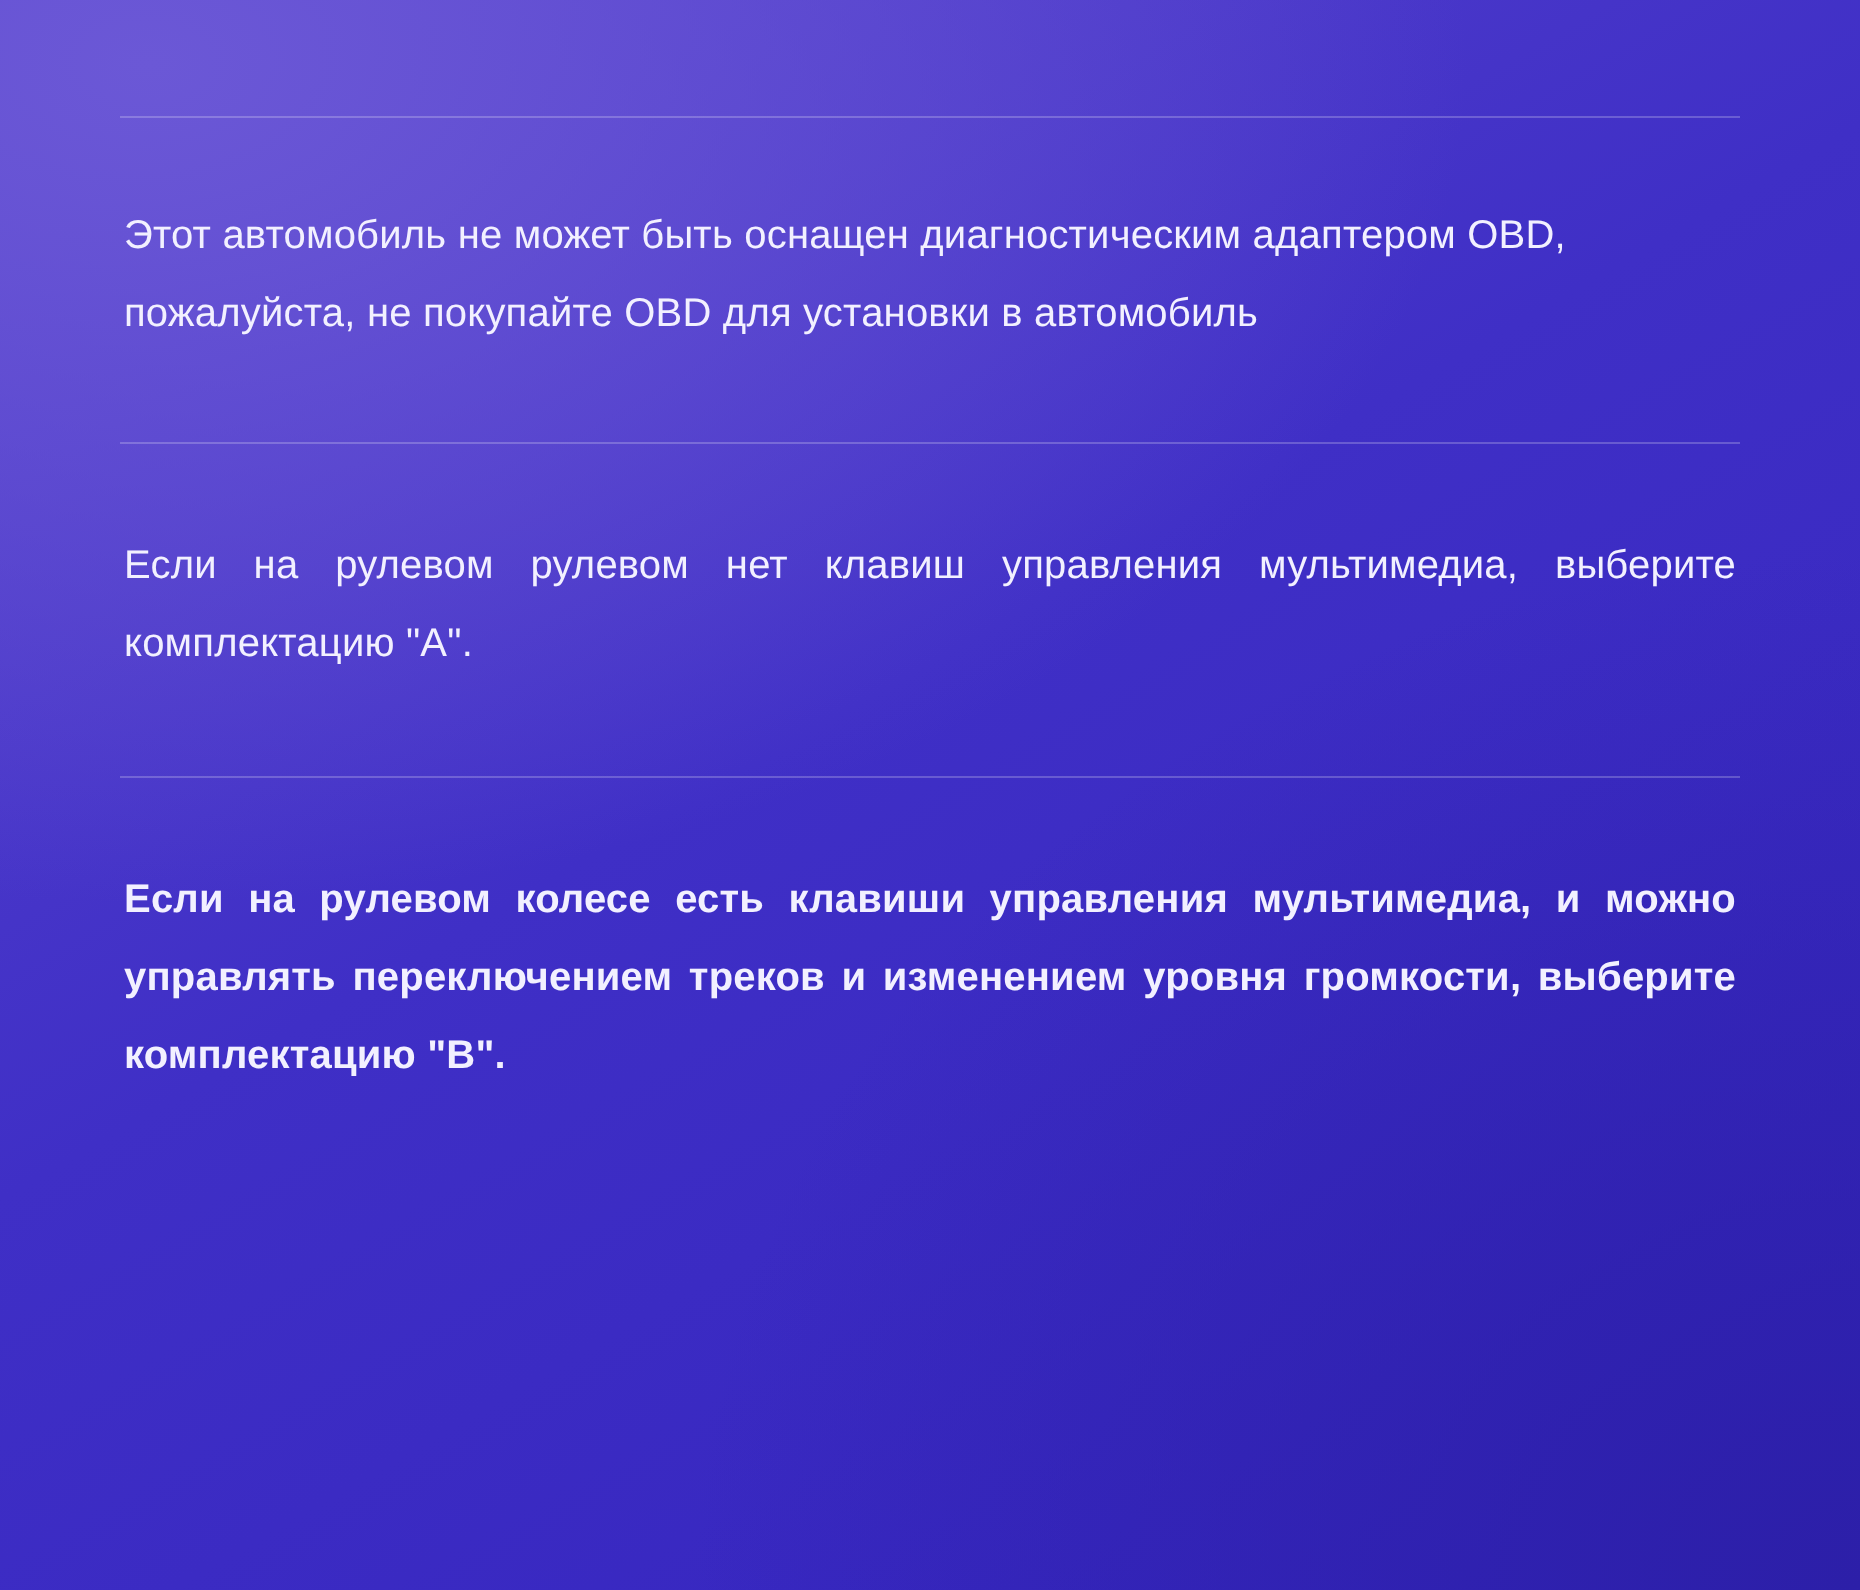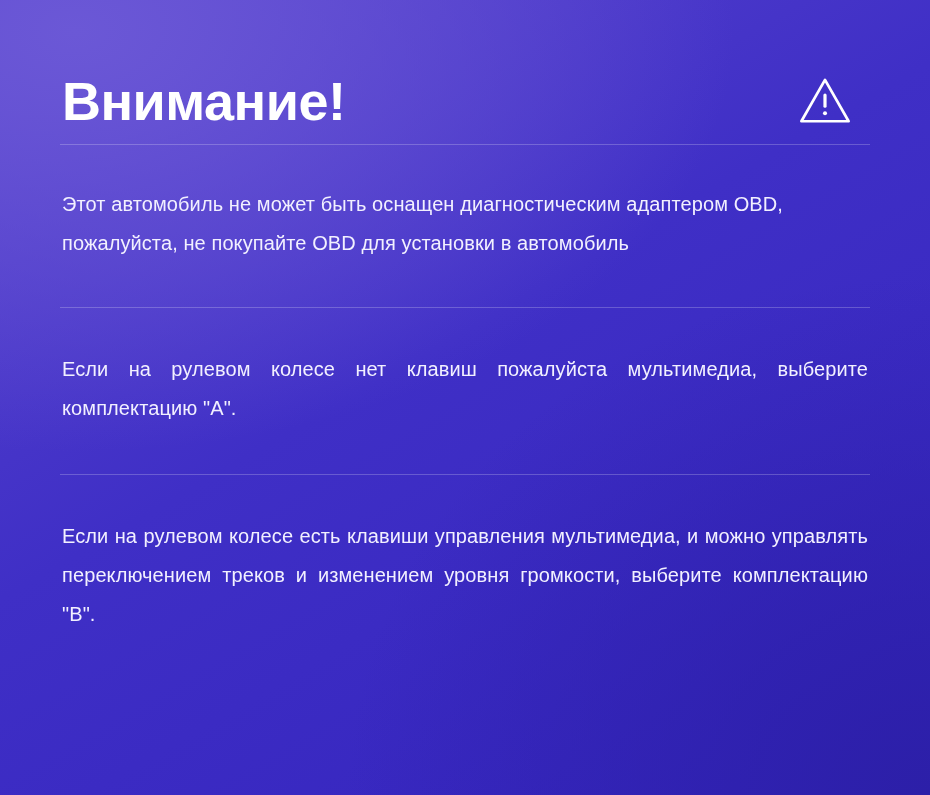--- a/index.html
+++ b/index.html
@@ -60,48 +60,38 @@
     font-size: 20px;
     line-height: 1.95;
     color: #f2f0ff;
     letter-spacing: 0.1px;
   }
   .section.justified p {
     text-align: justify;
   }
   .s1 { padding-top: 40px; padding-bottom: 44px; }
   .s2 { padding-top: 42px; padding-bottom: 46px; }
-  .s3 { padding-top: 42px; padding-bottom: 40px; }
+  .s3 { padding-top: 42px; padding-bottom: 40px; font-weight: bold; }
 </style>
 </head>
 <body>
 
 <div class="page">
 
-  <div class="header-row">
-    <h1 class="title">Внимание!</h1>
-    <span class="warn-icon">
-      <svg viewBox="0 0 64 64" width="54" height="54" aria-hidden="true">
-        <path d="M32 7 L60 56 H4 Z" fill="none" stroke="#ffffff" stroke-width="3.2" stroke-linejoin="round"></path>
-        <rect x="30.1" y="23" width="3.8" height="17" rx="1.9" fill="#ffffff"></rect>
-        <circle cx="32" cy="46.5" r="2.4" fill="#ffffff"></circle>
-      </svg>
-    </span>
-  </div>
 
   <div class="divider"></div>
 
   <div class="section s1">
     <p>Этот автомобиль не может быть оснащен диагностическим адаптером OBD, пожалуйста, не покупайте OBD для установки в автомобиль</p>
   </div>
 
   <div class="divider"></div>
 
   <div class="section s2 justified">
-    <p>Если на рулевом колесе нет клавиш пожалуйста мультимедиа, выберите комплектацию "A".</p>
+    <p>Если на рулевом рулевом нет клавиш управления мультимедиа, выберите комплектацию "A".</p>
   </div>
 
   <div class="divider"></div>
 
   <div class="section s3 justified">
     <p>Если на рулевом колесе есть клавиши управления мультимедиа, и можно управлять переключением треков и изменением уровня громкости, выберите комплектацию "B".</p>
   </div>
 
 </div>
 

